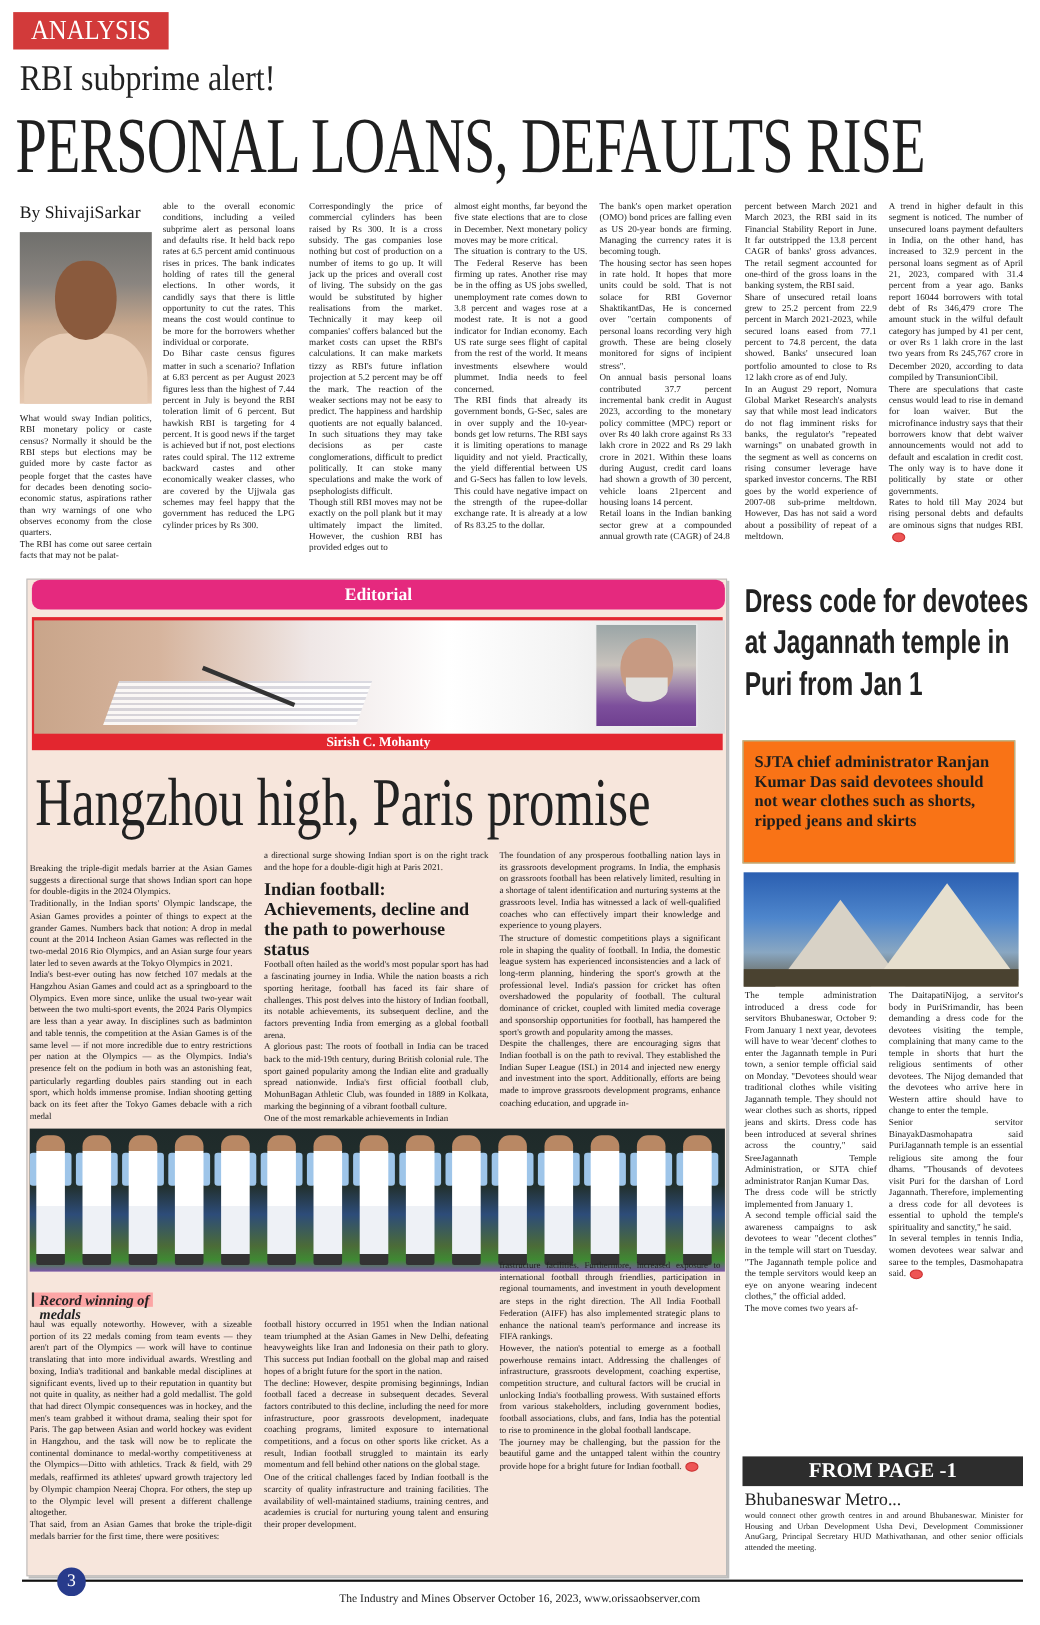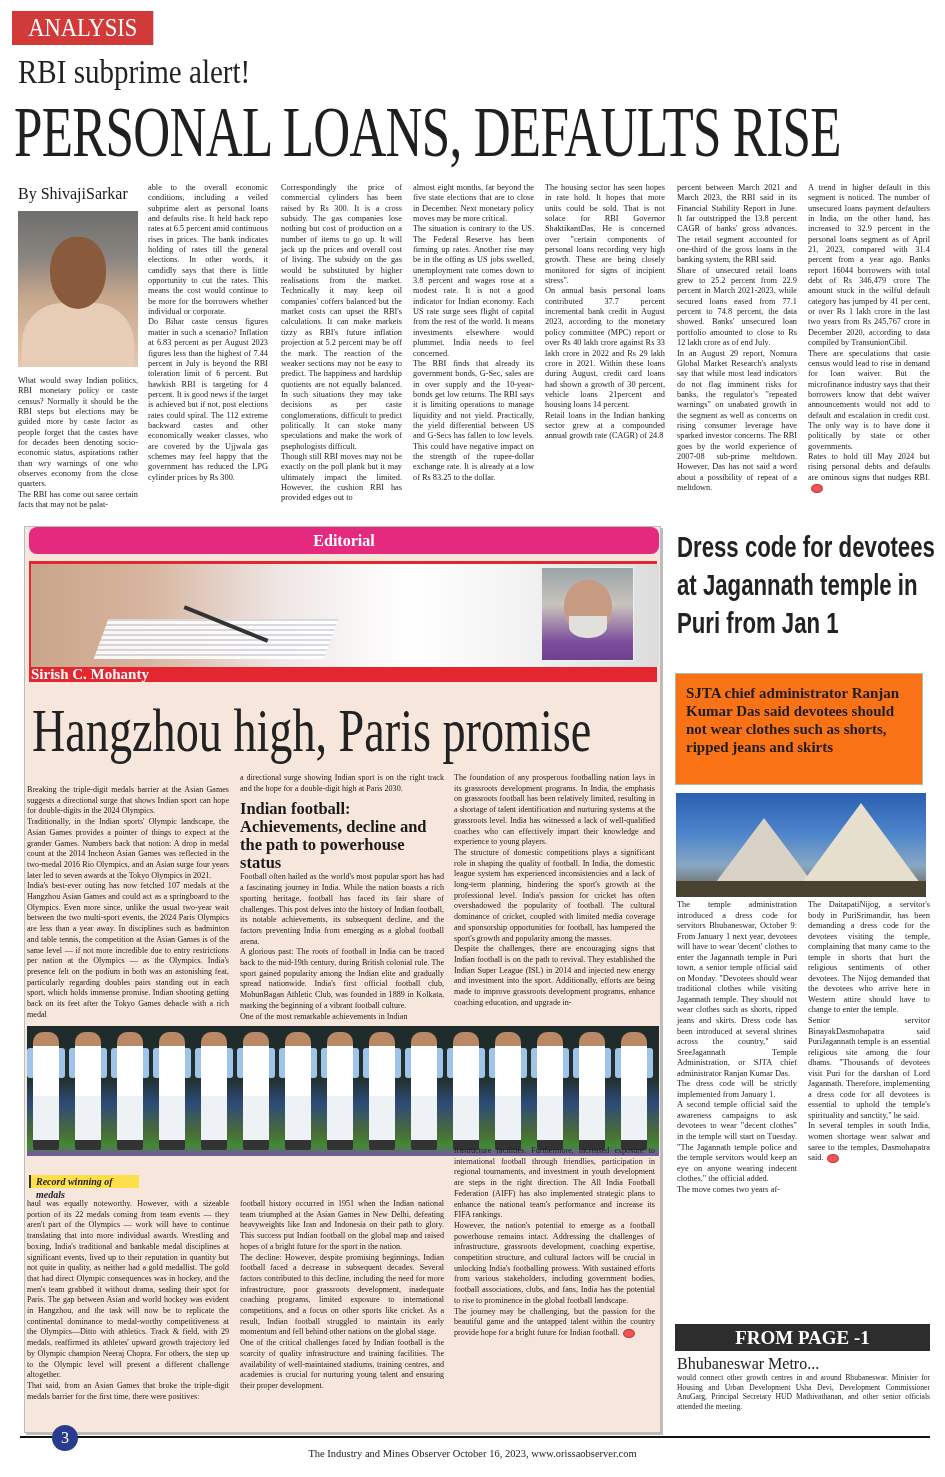--- a/index.html
+++ b/index.html
@@ -19,28 +19,28 @@
   .lead-col1 { left: 18px; top: 376px; width: 120px; }
   .ed-frame { left: 24px; top: 526px; width: 637px; height: 907px; background: #f7e6dc; border: 1px solid #bbb; box-shadow: 2px 2px 0 #bdbdbd; }
   .ed-tab { left: 29px; top: 527px; width: 630px; height: 27px; background: #e5297e; border-radius: 8px; color: #fff; font-weight: bold; font-size: 16px; line-height: 27px; text-align: center; }
   .ed-banner { left: 29px; top: 561px; width: 628px; height: 121px; background: #e3262f; }
   .ed-banner-img { left: 31px; top: 564px; width: 628px; height: 103px; background: linear-gradient(90deg, #c9a58a 0%, #d6b49d 18%, #efe7e6 40%, #ffffff 60%, #f3f3f3 78%, #dcdcdc 100%); }
   .ed-banner-img .paper { position: absolute; left: 70px; top: 55px; width: 230px; height: 40px; background: repeating-linear-gradient(180deg, #d7d7df 0 2px, #ffffff 2px 5px); transform: skewX(-20deg); opacity: .9; }
   .ed-banner-img .pen { position: absolute; left: 150px; top: 58px; width: 90px; height: 4px; background: #333; transform: rotate(22deg); }
   .ed-portrait { left: 541px; top: 567px; width: 93px; height: 94px; background: linear-gradient(180deg, #9aa5a6 0%, #c9c3bd 40%, #7d4f9c 80%, #6f3f90 100%); border: 1px solid #eee; }
   .ed-portrait .head { position: absolute; left: 22px; top: 12px; width: 48px; height: 56px; border-radius: 48% 48% 50% 50%; background: #c79a82; }
   .ed-portrait .beard { position: absolute; left: 27px; top: 48px; width: 38px; height: 22px; border-radius: 0 0 50% 50%; background: #e2e0dc; }
-  .ed-author { left: 31px; top: 668px; width: 626px; height: 13px; color: #fff; font-weight: bold; font-size: 15px; line-height: 13px; }
+  .ed-author { left: 31px; top: 668px; width: 626px; height: 13px; color: #fff; font-weight: bold; font-size: 12px; line-height: 13px; text-align: center; }
   .ed-headline { left: 32px; top: 690px; font-size: 62px; line-height: 80px; color: #222; white-space: nowrap; transform: scaleX(0.745); transform-origin: left center; }
   .ed-text { font-size: 8.1px; line-height: 10.7px; }
   .sub-head { font-family: "Liberation Serif", serif; font-weight: bold; font-size: 16.5px; line-height: 18px; color: #1b1b1b; margin: 6px 0 0; text-align: left; }
   .medal-photo { left: 27px; top: 1026px; width: 632px; height: 130px; background: linear-gradient(180deg, #1f2a2a 0%, #22302d 40%, #2d4c79 60%, #4b6b38 82%, #3f8a33 92%, #7a55a8 100%); overflow: hidden; }
   .medal-photo .player { position: absolute; top: 6px; width: 26px; height: 118px; border-radius: 10px 10px 2px 2px; background: linear-gradient(180deg, #b98864 0 14px, #ffffff 14px 64px, #eef1f6 64px 108px, #333 108px); }
   .medal-photo .sleeve { position: absolute; top: 22px; width: 8px; height: 30px; background: #9ec5e9; border-radius: 3px; }
-  .caption { left: 29px; top: 1175px; width: 110px; height: 13px; background: #fde047; font-style: italic; font-weight: bold; font-size: 10px; line-height: 13px; padding-left: 5px; color: #222; border-left: 2px solid #333; }
+  .caption { left: 29px; top: 1175px; width: 110px; height: 13px; background: #fca5a5; font-style: italic; font-weight: bold; font-size: 13px; line-height: 13px; padding-left: 5px; color: #222; border-left: 2px solid #333; }
   .right-head { left: 677px; top: 528px; font-family: "Liberation Sans", sans-serif; font-weight: bold; font-size: 30px; line-height: 38px; color: #222; transform: scaleX(0.74); transform-origin: left top; width: 355px; }
   .quote-box { left: 675px; top: 673px; width: 248px; height: 112px; background: #f97316; border: 1px solid #a8c09e; padding: 10px 10px 0 10px; font-weight: bold; font-size: 15px; line-height: 18px; color: #1d1d1d; }
   .temple-photo { left: 676px; top: 793px; width: 250px; height: 104px; background: linear-gradient(180deg, #2b5fb1 0%, #4e86cc 40%, #89a7c2 70%, #5f5844 100%); overflow: hidden; }
   .temple-photo .tower1 { position: absolute; left: 28px; top: 25px; width: 0; height: 0; border-left: 60px solid transparent; border-right: 60px solid transparent; border-bottom: 80px solid #d8d2c6; }
   .temple-photo .tower2 { position: absolute; left: 115px; top: 10px; width: 0; height: 0; border-left: 70px solid transparent; border-right: 70px solid transparent; border-bottom: 95px solid #e6dfce; }
   .temple-photo .ground { position: absolute; left: 0; top: 88px; width: 250px; height: 16px; background: #4a4230; }
   .temple-text { font-size: 8.4px; line-height: 10.55px; }
   .from-page { left: 675px; top: 1324px; width: 255px; height: 27px; background: #2d2d2d; color: #fff; font-weight: bold; font-size: 19px; line-height: 27px; text-align: center; }
   .metro-head { left: 677px; top: 1355px; font-size: 16px; line-height: 18px; color: #222; white-space: nowrap; }
   .metro-text { left: 677px; top: 1373px; width: 253px; font-size: 7.6px; line-height: 9.6px; }
@@ -72,20 +72,21 @@
 <div class="abs body-text col" style="left:281px;width:121px;">
   <p>Correspondingly the price of commercial cylinders has been raised by Rs 300. It is a cross subsidy. The gas companies lose nothing but cost of production on a number of items to go up. It will jack up the prices and overall cost of living. The subsidy on the gas would be substituted by higher realisations from the market. Technically it may keep oil companies' coffers balanced but the market costs can upset the RBI's calculations. It can make markets tizzy as RBI's future inflation projection at 5.2 percent may be off the mark. The reaction of the weaker sections may not be easy to predict. The happiness and hardship quotients are not equally balanced. In such situations they may take decisions as per caste conglomerations, difficult to predict politically. It can stoke many speculations and make the work of psephologists difficult.</p>
   <p>Though still RBI moves may not be exactly on the poll plank but it may ultimately impact the limited. However, the cushion RBI has provided edges out to</p>
 </div>
 <div class="abs body-text col" style="left:413px;width:121px;">
   <p>almost eight months, far beyond the five state elections that are to close in December. Next monetary policy moves may be more critical.</p>
   <p>The situation is contrary to the US. The Federal Reserve has been firming up rates. Another rise may be in the offing as US jobs swelled, unemployment rate comes down to 3.8 percent and wages rose at a modest rate. It is not a good indicator for Indian economy. Each US rate surge sees flight of capital from the rest of the world. It means investments elsewhere would plummet. India needs to feel concerned.</p>
   <p>The RBI finds that already its government bonds, G-Sec, sales are in over supply and the 10-year-bonds get low returns. The RBI says it is limiting operations to manage liquidity and not yield. Practically, the yield differential between US and G-Secs has fallen to low levels. This could have negative impact on the strength of the rupee-dollar exchange rate. It is already at a low of Rs 83.25 to the dollar.</p>
 </div>
 <div class="abs body-text col" style="left:545px;width:120px;">
+  <p>The bank's open market operation (OMO) bond prices are falling even as US 20-year bonds are firming. Managing the currency rates it is becoming tough.</p>
   <p>The housing sector has seen hopes in rate hold. It hopes that more units could be sold. That is not solace for RBI Governor ShaktikantDas, He is concerned over "certain components of personal loans recording very high growth. These are being closely monitored for signs of incipient stress".</p>
   <p>On annual basis personal loans contributed 37.7 percent incremental bank credit in August 2023, according to the monetary policy committee (MPC) report or over Rs 40 lakh crore against Rs 33 lakh crore in 2022 and Rs 29 lakh crore in 2021. Within these loans during August, credit card loans had shown a growth of 30 percent, vehicle loans 21percent and housing loans 14 percent.</p>
   <p>Retail loans in the Indian banking sector grew at a compounded annual growth rate (CAGR) of 24.8</p>
 </div>
 <div class="abs body-text col" style="left:677px;width:120px;">
   <p>percent between March 2021 and March 2023, the RBI said in its Financial Stability Report in June. It far outstripped the 13.8 percent CAGR of banks' gross advances. The retail segment accounted for one-third of the gross loans in the banking system, the RBI said.</p>
   <p>Share of unsecured retail loans grew to 25.2 percent from 22.9 percent in March 2021-2023, while secured loans eased from 77.1 percent to 74.8 percent, the data showed. Banks' unsecured loan portfolio amounted to close to Rs 12 lakh crore as of end July.</p>
   <p>In an August 29 report, Nomura Global Market Research's analysts say that while most lead indicators do not flag imminent risks for banks, the regulator's "repeated warnings" on unabated growth in the segment as well as concerns on rising consumer leverage have sparked investor concerns. The RBI goes by the world experience of 2007-08 sub-prime meltdown. However, Das has not said a word about a possibility of repeat of a meltdown.</p>
 </div>
 <div class="abs body-text col" style="left:808px;width:122px;">
@@ -107,21 +108,21 @@
 </div>
 <div class="abs ed-author">Sirish C. Mohanty</div>
 <div class="abs ed-headline">Hangzhou high, Paris promise</div>
 
 <div class="abs body-text ed-text" style="left:27px;top:785px;width:202px;">
   <p>Breaking the triple-digit medals barrier at the Asian Games suggests a directional surge that shows Indian sport can hope for double-digits in the 2024 Olympics.</p>
   <p>Traditionally, in the Indian sports' Olympic landscape, the Asian Games provides a pointer of things to expect at the grander Games. Numbers back that notion: A drop in medal count at the 2014 Incheon Asian Games was reflected in the two-medal 2016 Rio Olympics, and an Asian surge four years later led to seven awards at the Tokyo Olympics in 2021.</p>
   <p>India's best-ever outing has now fetched 107 medals at the Hangzhou Asian Games and could act as a springboard to the Olympics. Even more since, unlike the usual two-year wait between the two multi-sport events, the 2024 Paris Olympics are less than a year away. In disciplines such as badminton and table tennis, the competition at the Asian Games is of the same level — if not more incredible due to entry restrictions per nation at the Olympics — as the Olympics. India's presence felt on the podium in both was an astonishing feat, particularly regarding doubles pairs standing out in each sport, which holds immense promise. Indian shooting getting back on its feet after the Tokyo Games debacle with a rich medal</p>
 </div>
 <div class="abs body-text ed-text" style="left:240px;top:773px;width:204px;">
-  <p>a directional surge showing Indian sport is on the right track and the hope for a double-digit high at Paris 2030.</p>
+  <p>a directional surge showing Indian sport is on the right track and the hope for a double-digit high at Paris 2021.</p>
   <h3 class="sub-head">Indian football: Achievements, decline and the path to powerhouse status</h3>
   <p>Football often hailed as the world's most popular sport has had a fascinating journey in India. While the nation boasts a rich sporting heritage, football has faced its fair share of challenges. This post delves into the history of Indian football, its notable achievements, its subsequent decline, and the factors preventing India from emerging as a global football arena.</p>
   <p>A glorious past: The roots of football in India can be traced back to the mid-19th century, during British colonial rule. The sport gained popularity among the Indian elite and gradually spread nationwide. India's first official football club, MohunBagan Athletic Club, was founded in 1889 in Kolkata, marking the beginning of a vibrant football culture.</p>
   <p>One of the most remarkable achievements in Indian</p>
 </div>
 <div class="abs body-text ed-text" style="left:454px;top:773px;width:201px;">
   <p>The foundation of any prosperous footballing nation lays in its grassroots development programs. In India, the emphasis on grassroots football has been relatively limited, resulting in a shortage of talent identification and nurturing systems at the grassroots level. India has witnessed a lack of well-qualified coaches who can effectively impart their knowledge and experience to young players.</p>
   <p>The structure of domestic competitions plays a significant role in shaping the quality of football. In India, the domestic league system has experienced inconsistencies and a lack of long-term planning, hindering the sport's growth at the professional level. India's passion for cricket has often overshadowed the popularity of football. The cultural dominance of cricket, coupled with limited media coverage and sponsorship opportunities for football, has hampered the sport's growth and popularity among the masses.</p>
   <p>Despite the challenges, there are encouraging signs that Indian football is on the path to revival. They established the Indian Super League (ISL) in 2014 and injected new energy and investment into the sport. Additionally, efforts are being made to improve grassroots development programs, enhance coaching education, and upgrade in-</p>
 </div>
@@ -199,21 +200,21 @@
 </div>
 <div class="abs body-text temple-text" style="left:677px;top:900px;width:120px;">
   <p>The temple administration introduced a dress code for servitors Bhubaneswar, October 9: From January 1 next year, devotees will have to wear 'decent' clothes to enter the Jagannath temple in Puri town, a senior temple official said on Monday. "Devotees should wear traditional clothes while visiting Jagannath temple. They should not wear clothes such as shorts, ripped jeans and skirts. Dress code has been introduced at several shrines across the country," said SreeJagannath Temple Administration, or SJTA chief administrator Ranjan Kumar Das.</p>
   <p>The dress code will be strictly implemented from January 1.</p>
   <p>A second temple official said the awareness campaigns to ask devotees to wear "decent clothes" in the temple will start on Tuesday. "The Jagannath temple police and the temple servitors would keep an eye on anyone wearing indecent clothes," the official added.</p>
   <p>The move comes two years af-</p>
 </div>
 <div class="abs body-text temple-text" style="left:808px;top:900px;width:122px;">
   <p>The DaitapatiNijog, a servitor's body in PuriSrimandir, has been demanding a dress code for the devotees visiting the temple, complaining that many came to the temple in shorts that hurt the religious sentiments of other devotees. The Nijog demanded that the devotees who arrive here in Western attire should have to change to enter the temple.</p>
   <p>Senior servitor BinayakDasmohapatra said PuriJagannath temple is an essential religious site among the four dhams. "Thousands of devotees visit Puri for the darshan of Lord Jagannath. Therefore, implementing a dress code for all devotees is essential to uphold the temple's spirituality and sanctity," he said.</p>
-  <p><span>In several temples in south India, women shortage wear salwar and saree to the temples, Dasmohapatra said.</span><span class="end-mark"></span></p>
+  <p><span>In several temples in tennis India, women devotees wear salwar and saree to the temples, Dasmohapatra said.</span><span class="end-mark"></span></p>
 </div>
 
 <div class="abs from-page">FROM PAGE -1</div>
 <div class="abs metro-head">Bhubaneswar Metro...</div>
 <div class="abs body-text metro-text">would connect other growth centres in and around Bhubaneswar. Minister for Housing and Urban Development Usha Devi, Development Commissioner AnuGarg, Principal Secretary HUD Mathivathanan, and other senior officials attended the meeting.</div>
 
 <div class="abs footer-rule"></div>
 <div class="abs page-badge">3</div>
 <div class="abs footer-text">The Industry and Mines Observer October 16, 2023, www.orissaobserver.com</div>
 

